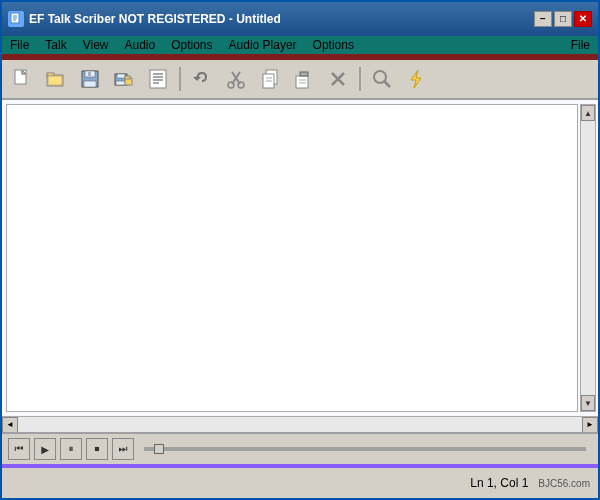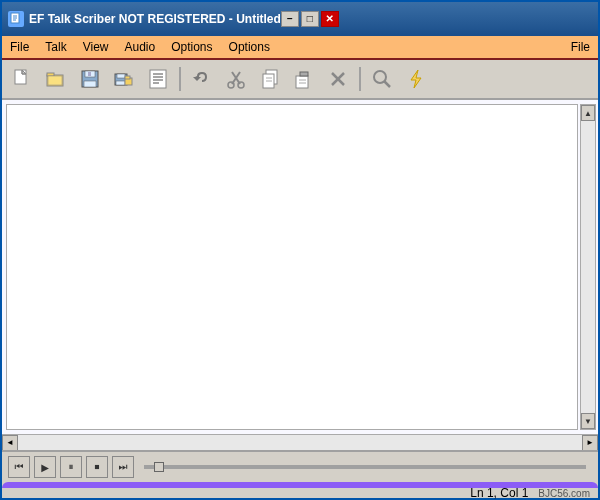--- a/index.html
+++ b/index.html
@@ -21,21 +21,21 @@
       flex-direction: column;
       background: #d4d0c8;
     }
 
     .title-bar {
       background: linear-gradient(to bottom, #3a6ea5, #1a4e8a);
       color: white;
       padding: 16px 6px;
       display: flex;
       align-items: center;
-      justify-content: flex-start;
+      justify-content: space-between;
       font-size: 12px;
       font-weight: bold;
       height: 34px;
       flex-shrink: 0;
     }
 
     .title-bar-left {
       display: flex;
       align-items: center;
       gap: 5px;
@@ -77,22 +77,22 @@
     }
 
     .title-btn.close-btn {
       background: #cc0000;
       color: white;
       border-color: #aa0000;
     }
 
     
     .menu-bar {
-      background: #fdba74;
-      border-bottom: 2px solid #7f1d1d;
+      background: #0f766e;
+      border-bottom: 6px solid #7f1d1d;
       padding: 2px 0;
       display: flex;
       flex-shrink: 0;
       height: 24px;
       align-items: center;
     }
 
     .menu-item {
       padding: 2px 8px;
       cursor: pointer;
@@ -252,30 +252,29 @@
       border: 1px solid #666;
       position: absolute;
       top: -3px;
       left: 10px;
       cursor: pointer;
     }
 
     
     .status-bar {
       background: #d4d0c8;
-      border-top: 6px solid #8b5cf6;
-      height: 16px;
+      border-top: 4px solid #8b5cf6;
+      height: 34px;
       display: flex;
       align-items: center;
       justify-content: flex-end;
       padding: 0 8px;
       flex-shrink: 0;
       font-size: 12px;
       gap: 10px;
-      border-radius: 6px;
     }
 
     .status-item {
       color: #000;
     }
 
     .status-brand {
       display: flex;
       align-items: center;
       gap: 2px;
@@ -306,20 +305,21 @@
       <div class="title-btn close-btn">✕</div>
     </div>
   </div>
 
   <div class="menu-bar">
     <div class="menu-item">File</div>
     <div class="menu-item">Talk</div>
     <div class="menu-item">View</div>
     <div class="menu-item">Audio</div>
     <div class="menu-item">Options</div>
+    <div class="menu-item">Audio Player</div>
     <div class="menu-item">Options</div>
     <div class="menu-item" style="margin-left:auto;">File</div>
   </div>
 
   <div class="toolbar">
 
     <div class="toolbar-btn" title="New">
       <svg width="22" height="22" viewBox="0 0 22 22">
         <rect x="4" y="2" width="11" height="14" fill="white" stroke="#888" stroke-width="1"></rect>
         <polygon points="11,2 15,6 11,6" fill="#ccc" stroke="#888" stroke-width="1"></polygon>

